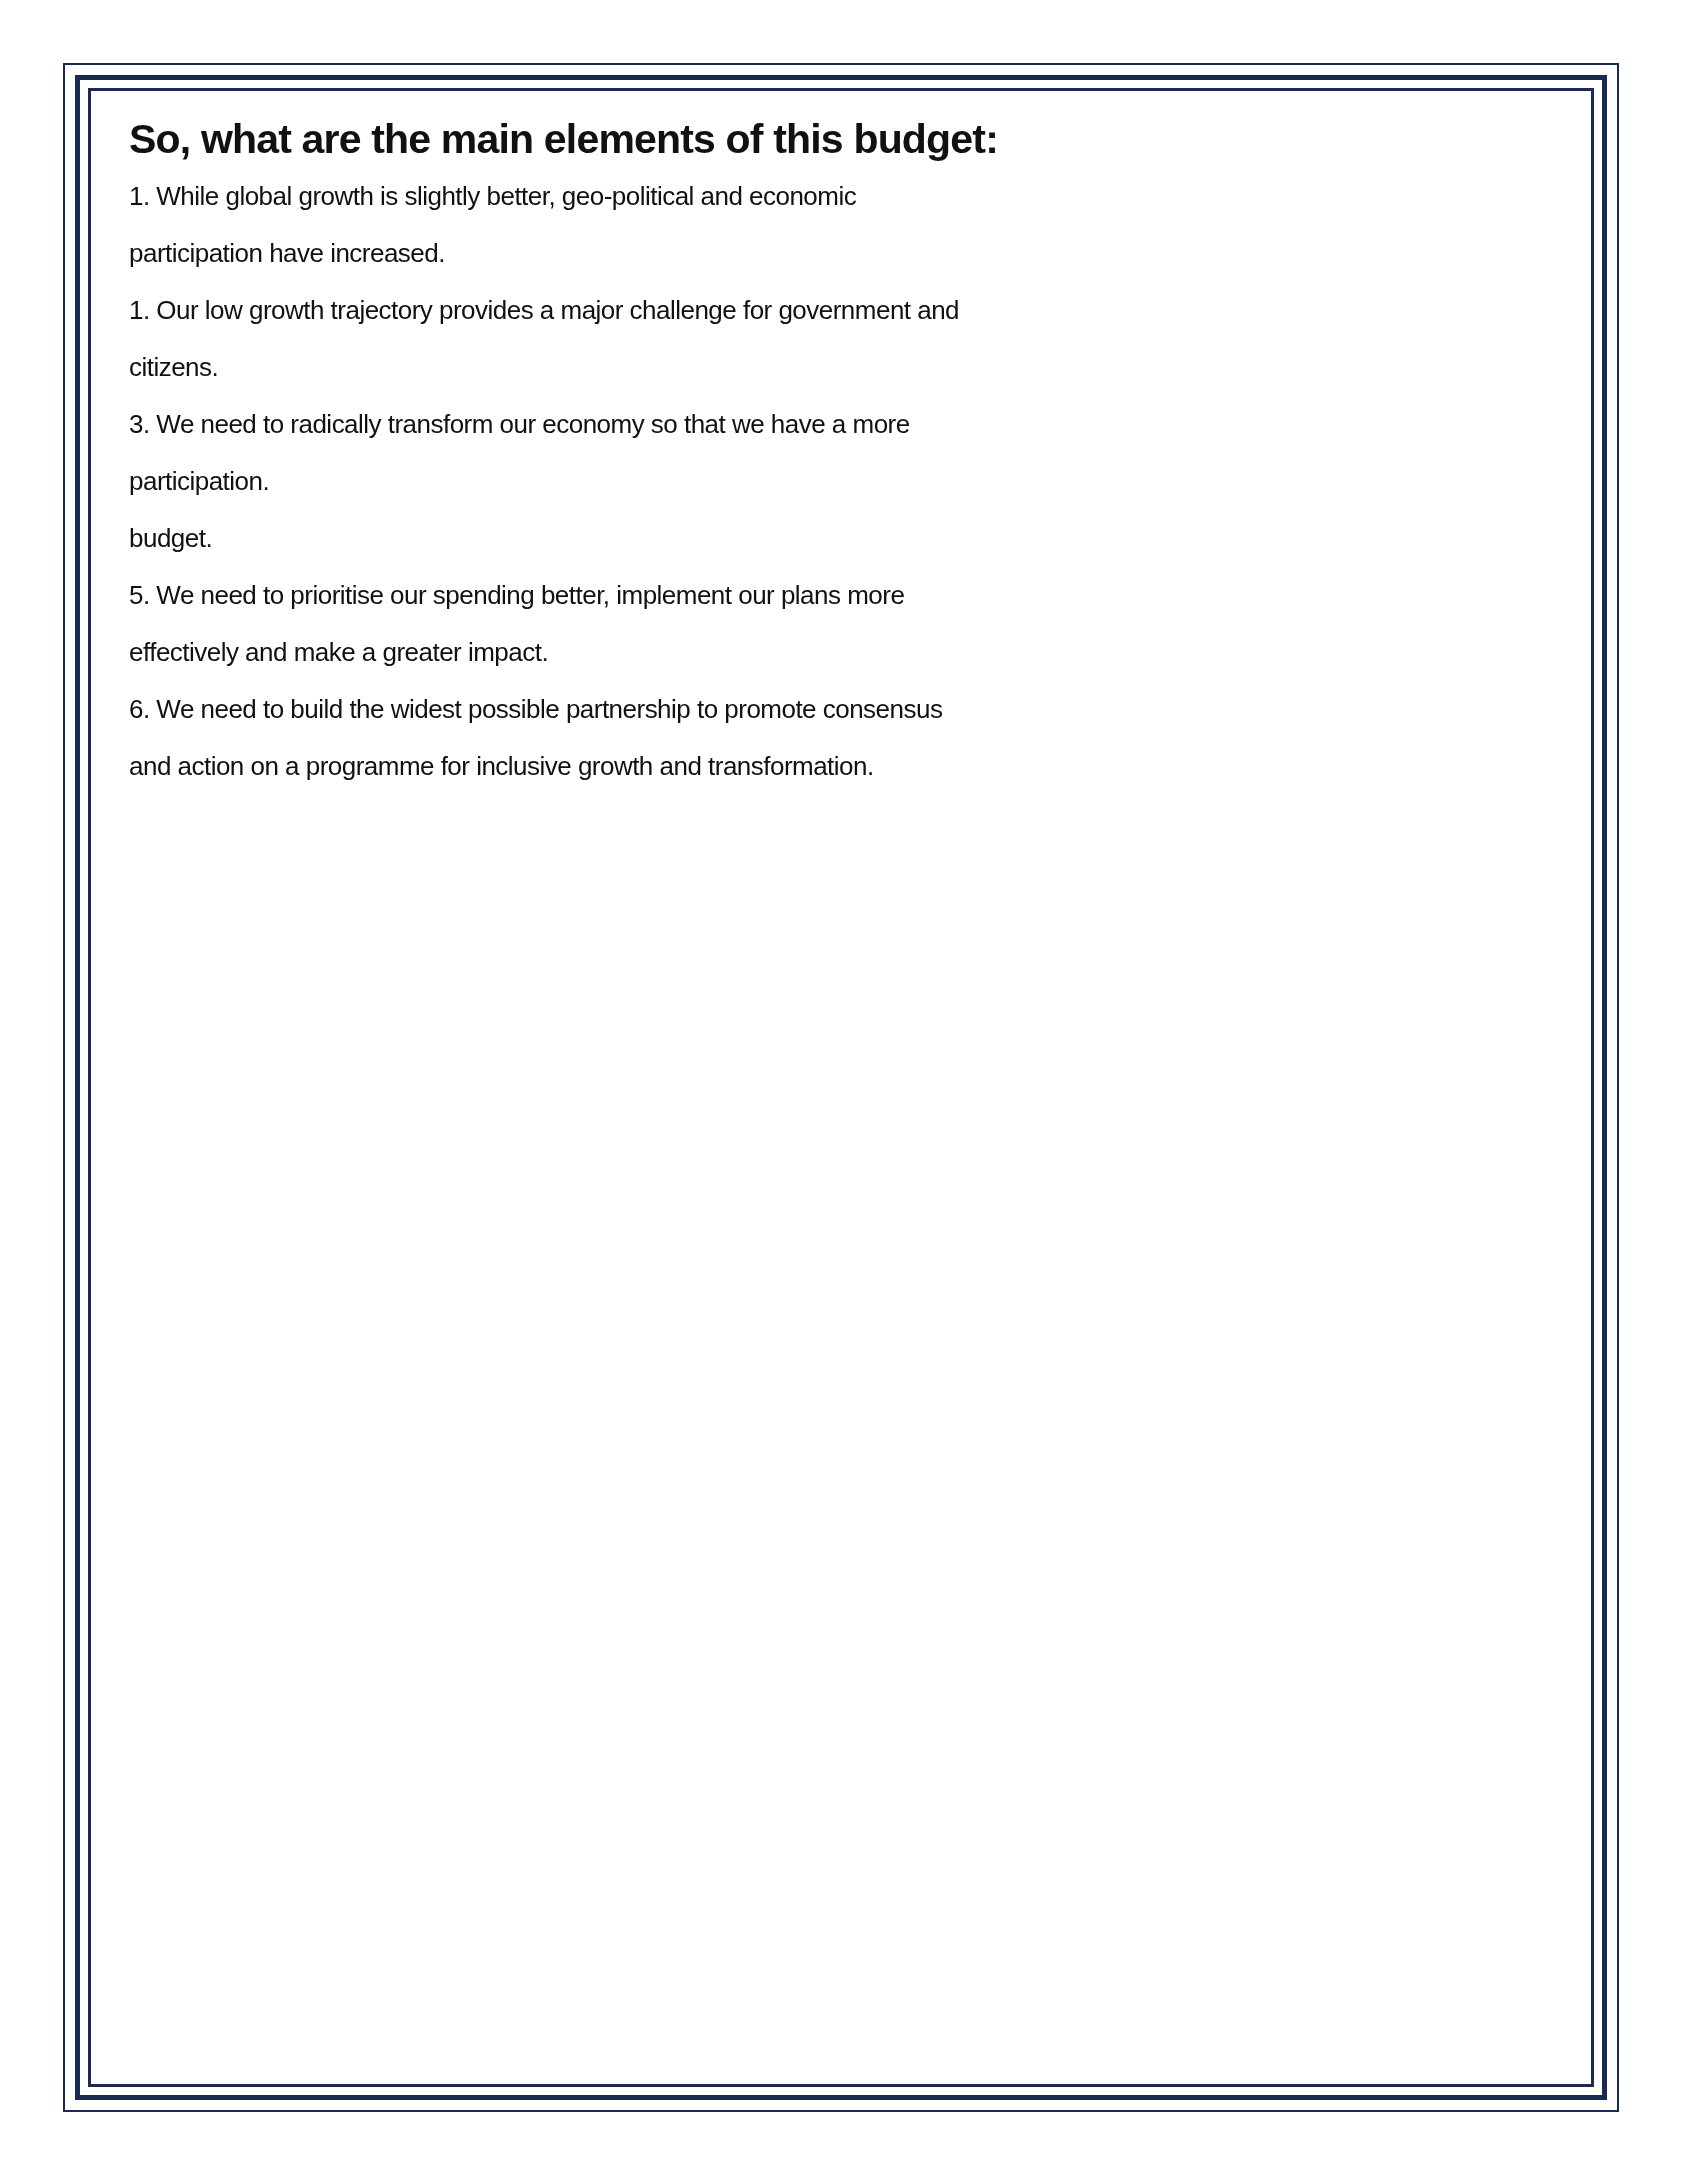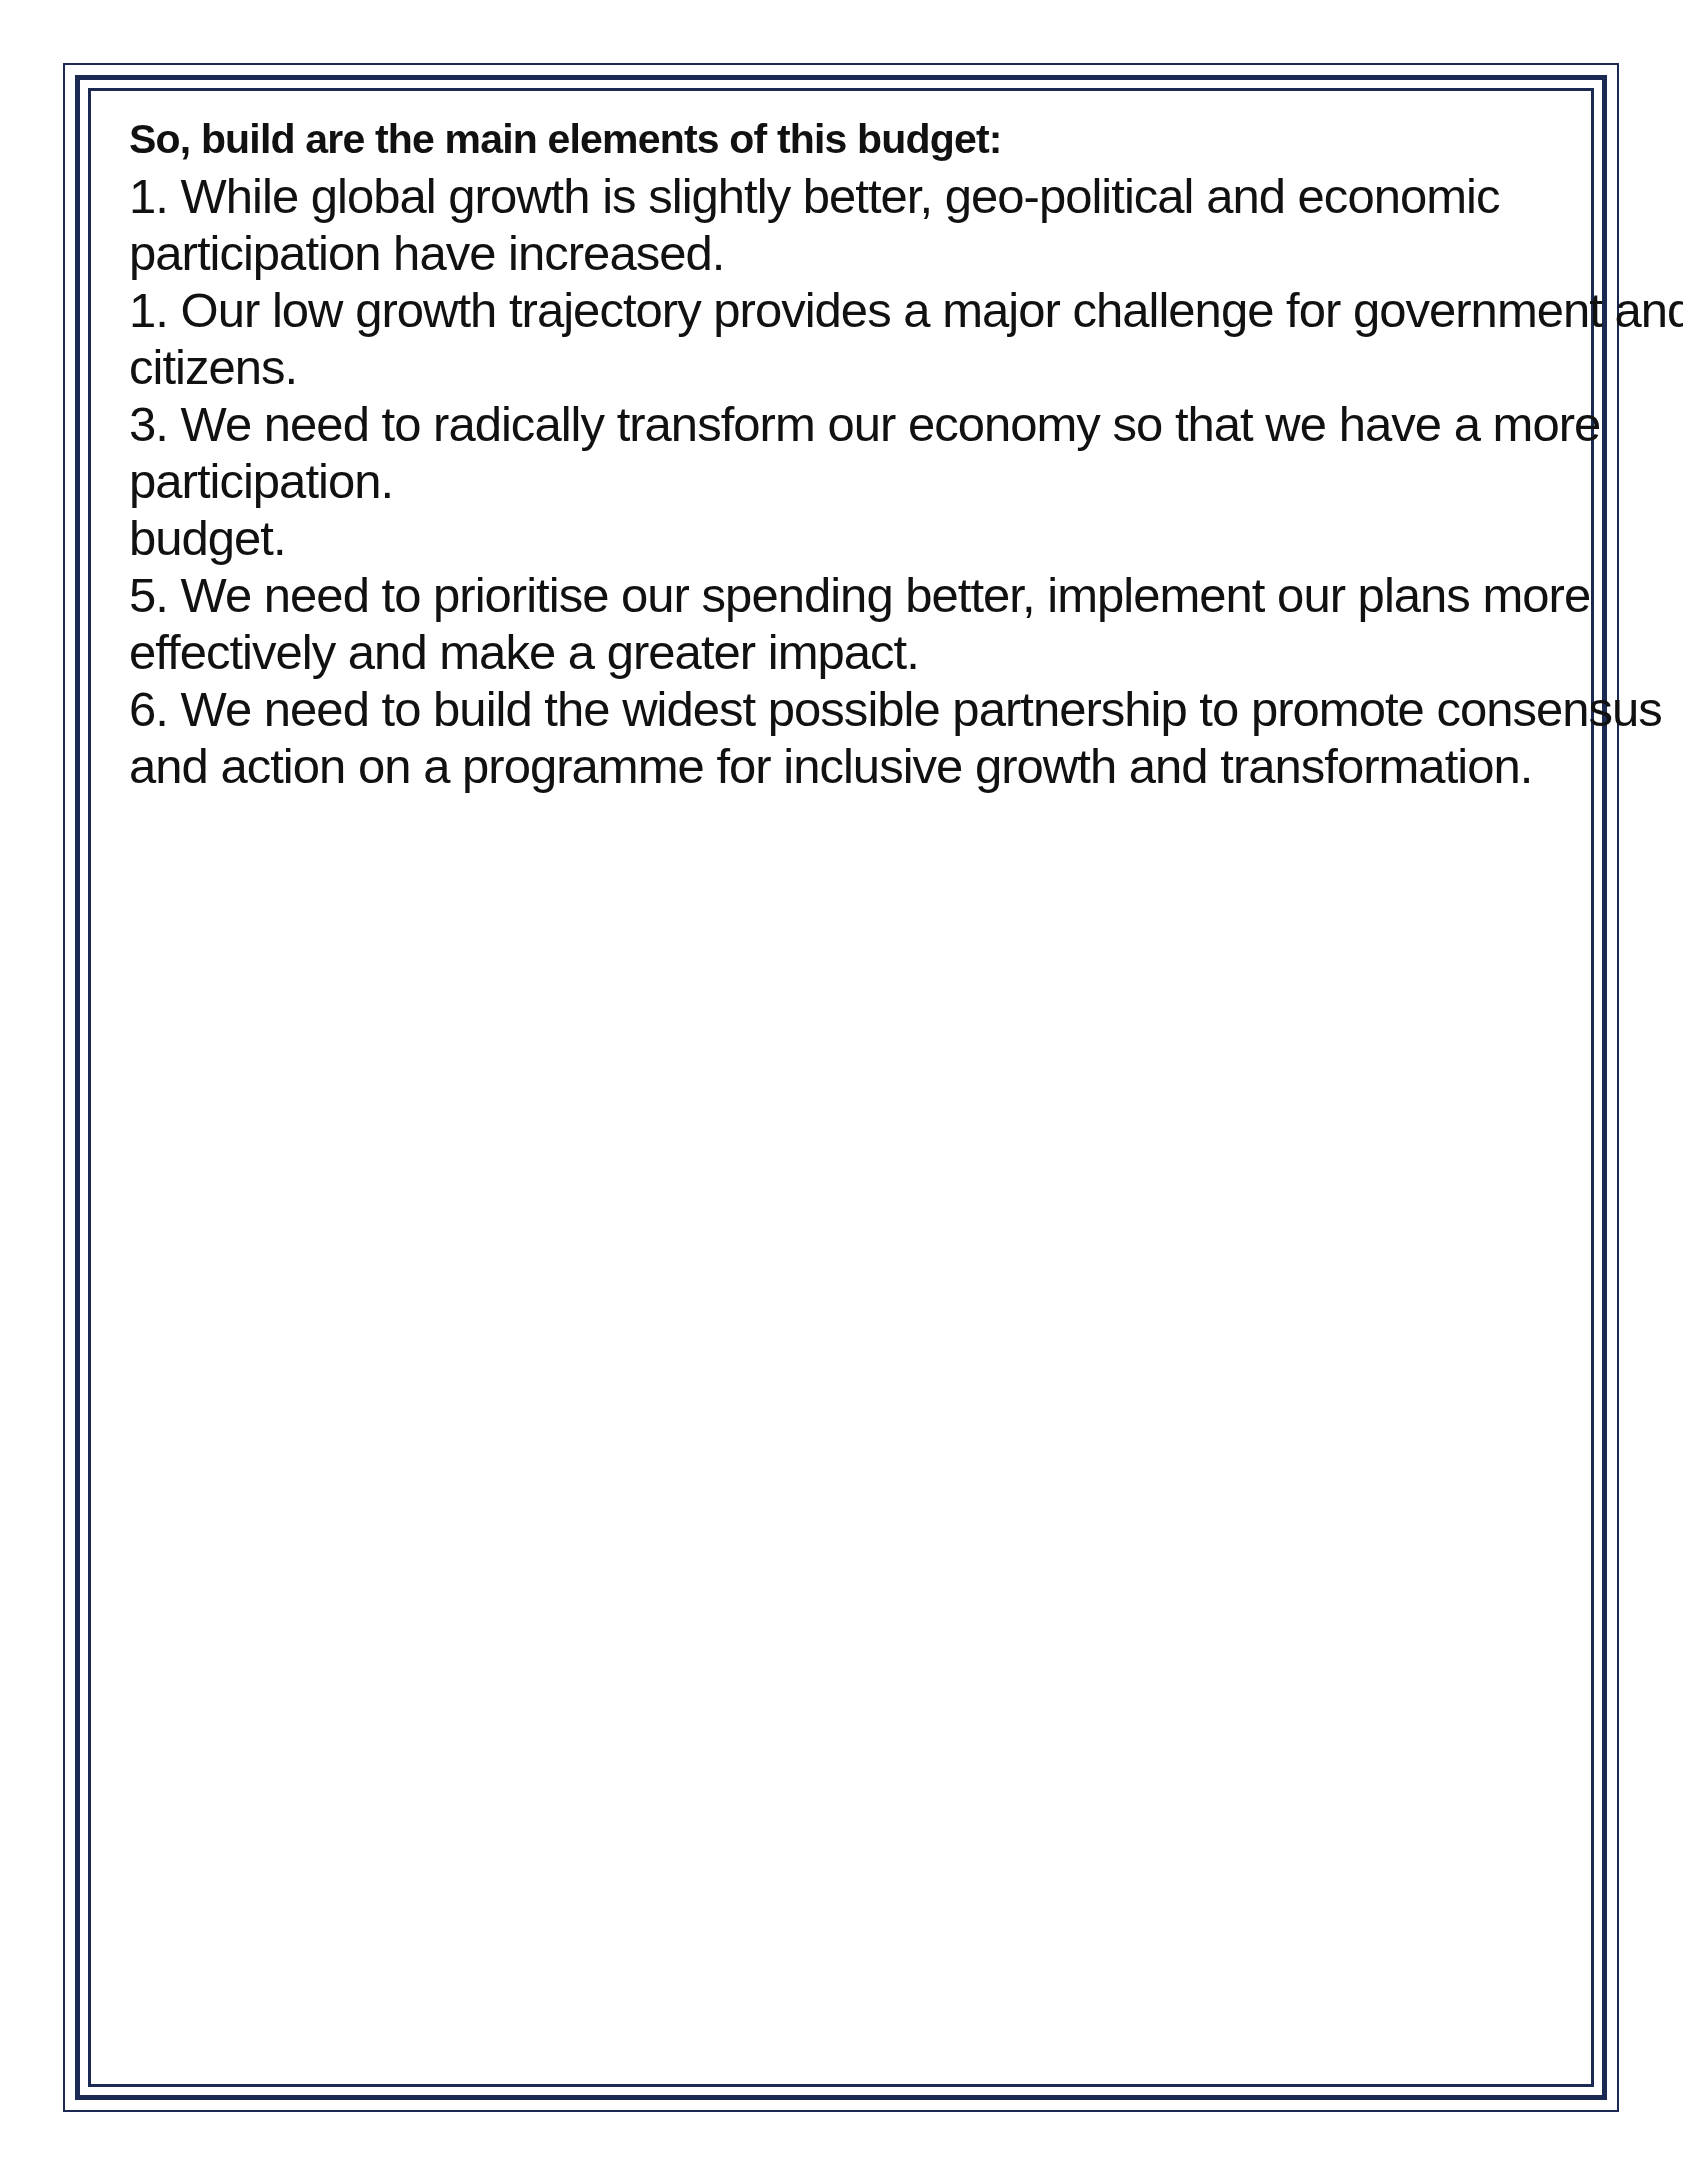--- a/index.html
+++ b/index.html
@@ -45,42 +45,42 @@
   .heading {
     margin: 0;
     font-size: 41px;
     font-weight: 700;
     line-height: 57px;
     letter-spacing: -0.02em;
     white-space: nowrap;
     color: #111111;
   }
   .text-line {
-    font-size: 49px;
+    font-size: 26px;
     font-weight: 400;
     line-height: 57px;
     letter-spacing: -0.02em;
     white-space: nowrap;
     color: #111111;
   }
 </style>
 </head>
 <body>
 
 <div class="page">
 
   <div class="frame-outer">
     <div class="frame-mid">
       <div class="frame-inner"></div>
     </div>
   </div>
 
   <div class="content">
 
-    <h1 class="heading">So, build are the main elements of this budget:</h1>
+    <h1 class="heading">So, what are the main elements of this budget:</h1>
 
     <div>
       <div class="text-line">1. While global growth is slightly better, geo-political and economic</div>
       <div class="text-line">participation have increased.</div>
     </div>
 
     <div>
       <div class="text-line">1. Our low growth trajectory provides a major challenge for government and</div>
       <div class="text-line">citizens.</div>
     </div>

